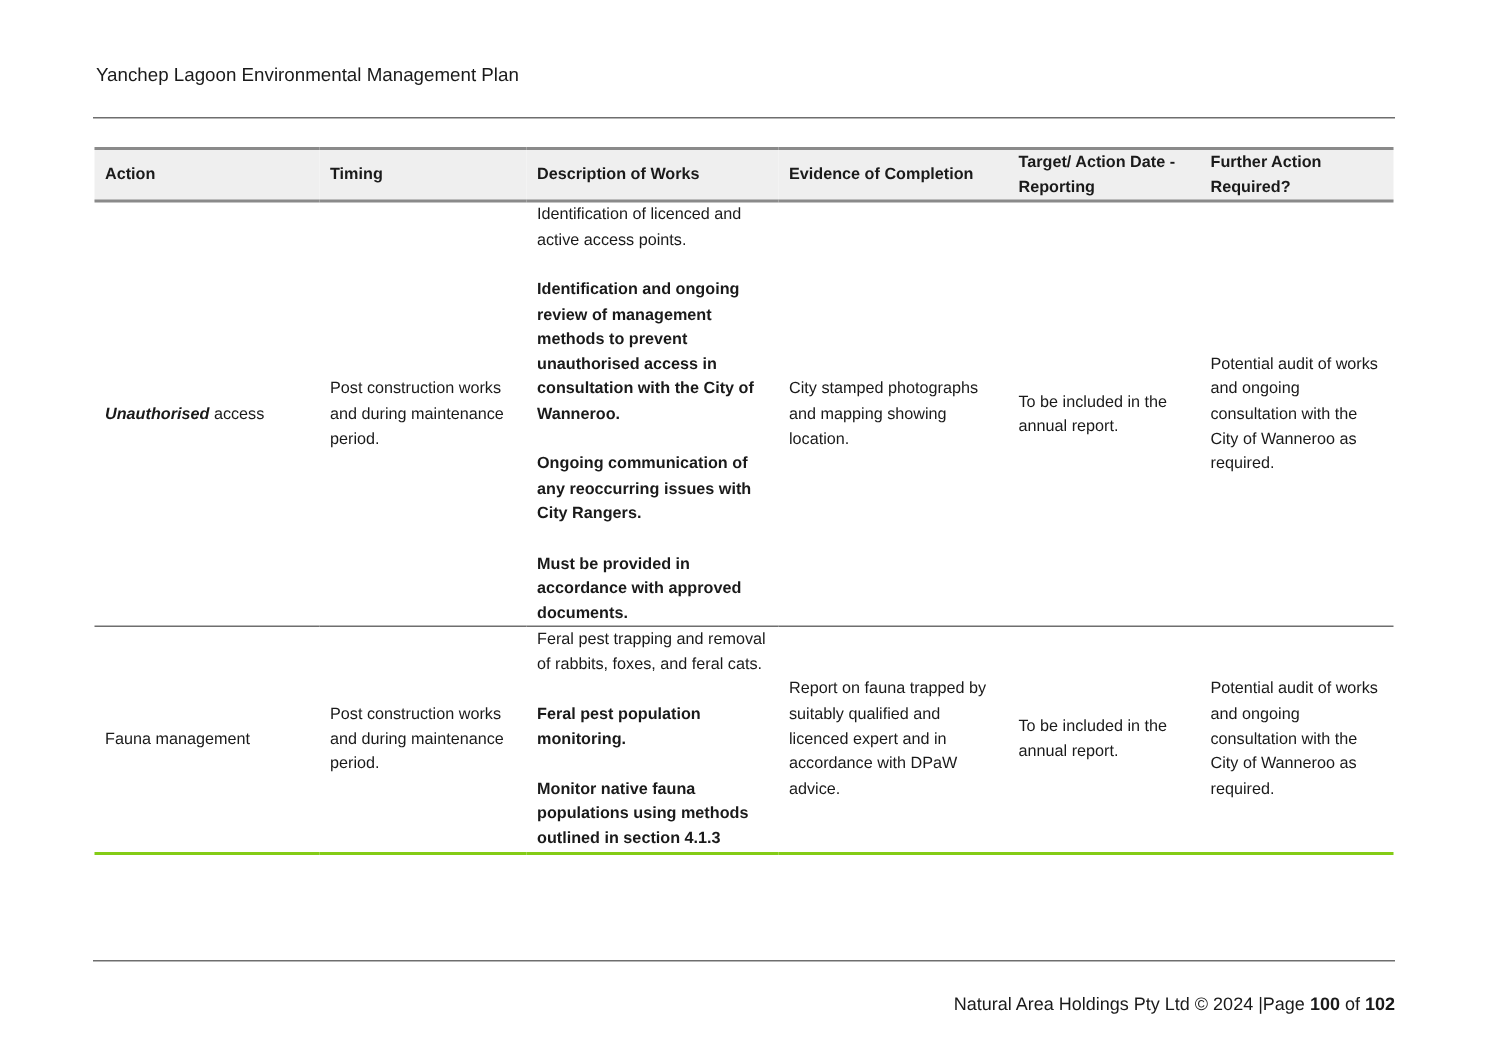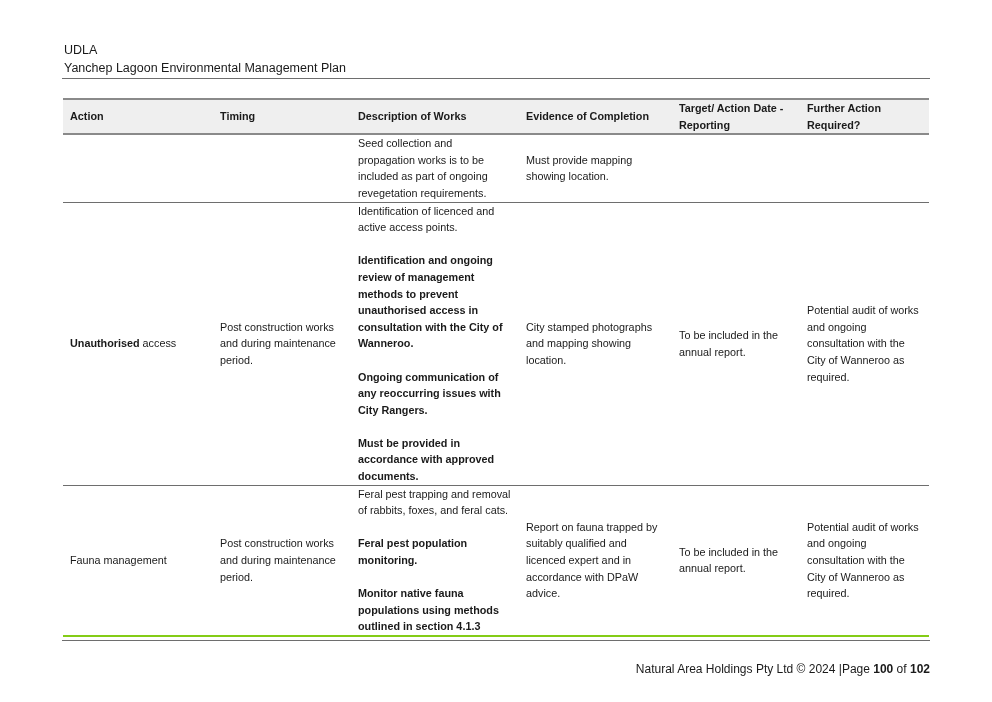--- a/index.html
+++ b/index.html
@@ -29,32 +29,31 @@
     padding: 0 7px; height: 33px;
     border-top: 2px solid #8a8a8a; border-bottom: 2px solid #8a8a8a;
   }
   table.plan tbody td {
     vertical-align: middle; padding: 0 7px;
     border-bottom: 1px solid #6e6e6e;
   }
   table.plan tbody tr.last td { border-bottom: 2px solid #84cc16; }
   .para { display: block; }
   .para + .para { margin-top: 16.6px; font-weight: bold; }
-  .bold { font-weight: bold; }
+  .bold { font-weight: bold; font-style: italic; }
   td.desc { vertical-align: top; }
 
   .footer-rule { position: absolute; left: 62px; top: 640px; width: 868px; height: 1px; background: #6e6e6e; }
   .footer { position: absolute; right: 62px; top: 642px; font-size: 12px; line-height: 16px; margin-top: 19px; }
   .footer b { font-weight: bold; }
 </style>
 </head>
 <body>
 
 <div class="page-header">
-  <div class="org">UDLA</div>
   <div class="title">Yanchep Lagoon Environmental Management Plan</div>
 </div>
 <div class="header-rule"></div>
 
 <table class="plan">
   <colgroup>
     <col class="c1">
       <col class="c2">
       <col class="c3">
       <col class="c4">
@@ -66,32 +65,20 @@
       <th>Action</th>
       <th>Timing</th>
       <th>Description of Works</th>
       <th>Evidence of Completion</th>
       <th>Target/ Action Date - Reporting</th>
       <th>Further Action Required?</th>
     </tr>
   </thead>
   <tbody>
 
-    <tr style="height:66px;">
-      <td>
-        <span class="bold"></span><span></span>
-      </td>
-      <td></td>
-      <td class="desc">
-        <span class="para">Seed collection and propagation works is to be included as part of ongoing revegetation requirements.</span>
-      </td>
-      <td>Must provide mapping showing location.</td>
-      <td></td>
-      <td></td>
-    </tr>
 
     <tr style="height:266px;">
       <td>
         <span class="bold">Unauthorised</span><span> access</span>
       </td>
       <td>Post construction works and during maintenance period.</td>
       <td class="desc">
         <span class="para">Identification of licenced and active access points.</span>
         <span class="para">Identification and ongoing review of management methods to prevent unauthorised access in consultation with the City of Wanneroo.</span>
         <span class="para">Ongoing communication of any reoccurring issues with City Rangers.</span>

